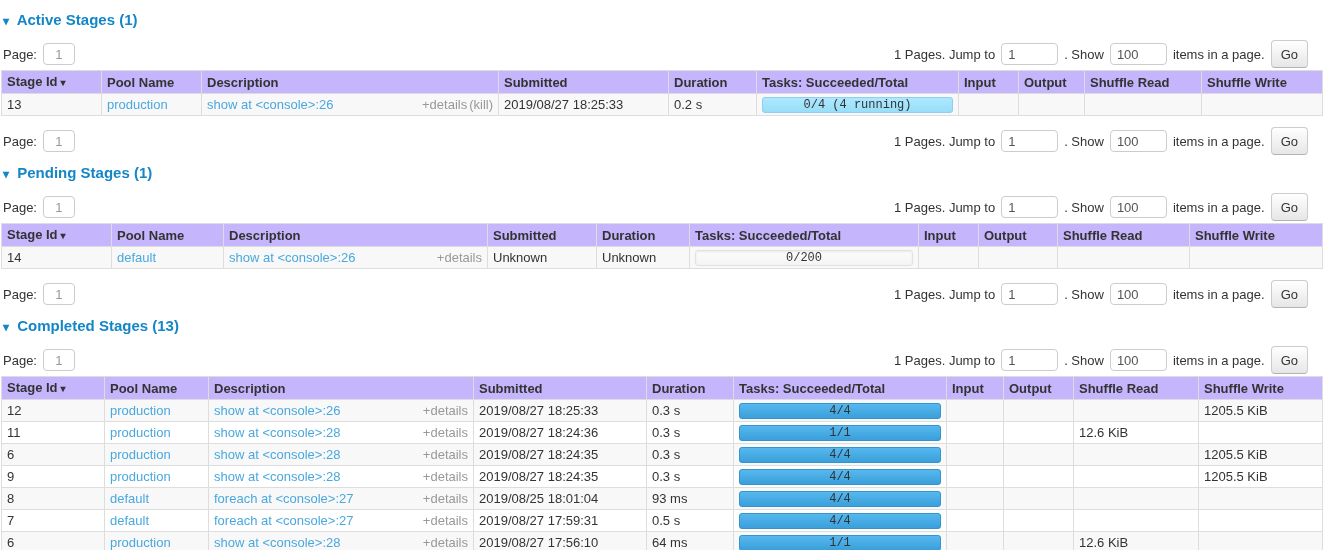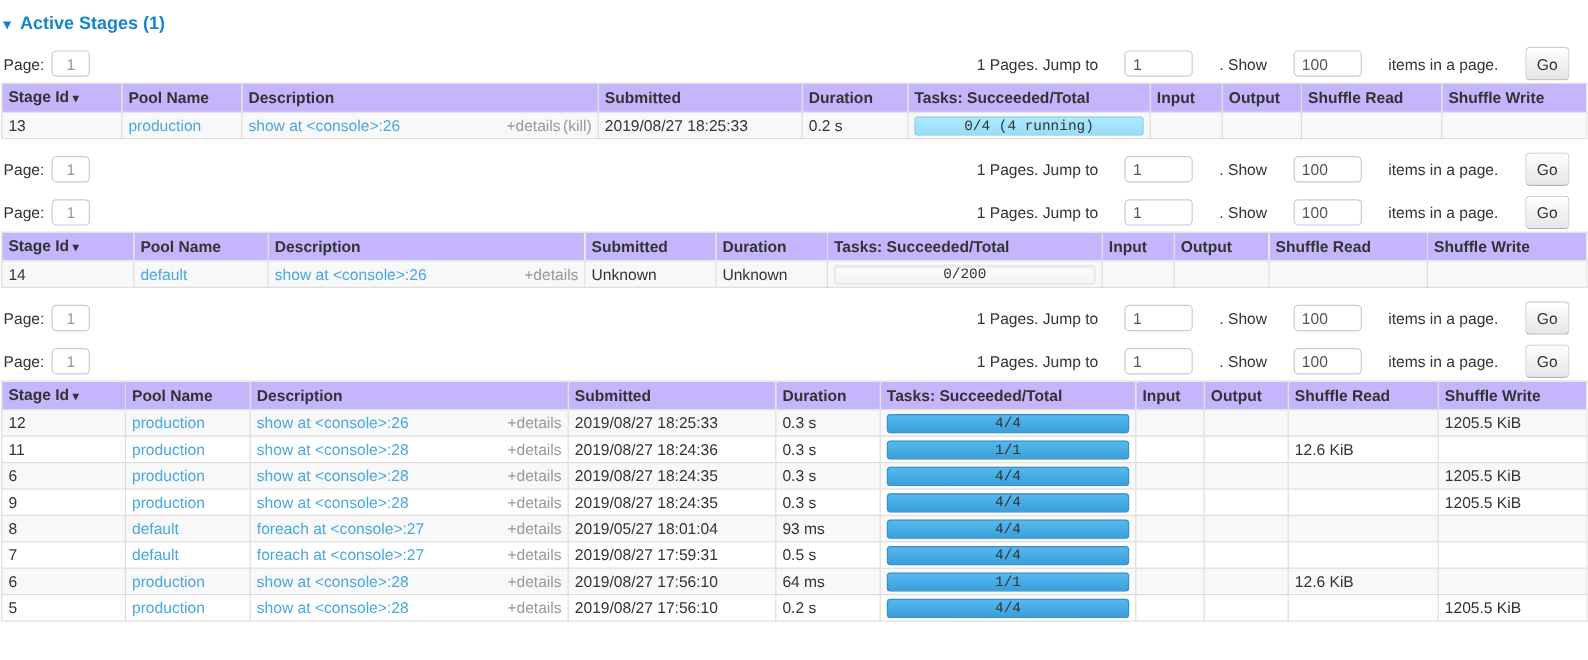--- a/index.html
+++ b/index.html
@@ -28,21 +28,21 @@
   
   .pagebar {
     display: flex;
     justify-content: space-between;
     align-items: center;
     margin: 0 0 4px 0;
     height: 24px;
   }
   .pagebar.bottom { margin: 13px 0 12px 0; }
   .pag-left { display: flex; align-items: center; gap: 6px; padding-left: 2px; }
-  .pag-right { display: flex; align-items: center; gap: 22px; padding-right: 14px; margin-left: 17px; }
+  .pag-right { display: flex; align-items: center; gap: 6px; padding-right: 14px; margin-left: 17px; }
   input {
     font-family: "Liberation Sans", sans-serif;
     font-size: 13px;
     color: #555;
     border: 1px solid #cccccc;
     border-radius: 4px;
     height: 18px;
     padding: 1px 6px;
     outline: none;
     box-sizing: content-box;
@@ -211,20 +211,24 @@
       <span>. Show</span>
       <input class="show-input" value="100" style="">
       <span>items in a page.</span>
       <button class="go-btn">Go</button>
     </div>
   </div>
 </div>
   </div>
 
   <div class="section">
+    <h4 class="section-title">
+      <span class="collapse-arrow">▾</span>
+      <span class="title-text">Pending Stages (1)</span>
+    </h4>
     <div class="pagebar-slot top">
   <div class="pagebar">
     <div class="pag-left">
       <span>Page:</span>
       <input class="page-input" value="1" style="">
     </div>
     <div class="pag-right">
       <span>1 Pages. Jump to</span>
       <input class="jump-input" value="1" style="">
       <span>. Show</span>
@@ -292,20 +296,24 @@
       <span>. Show</span>
       <input class="show-input" value="100" style="">
       <span>items in a page.</span>
       <button class="go-btn">Go</button>
     </div>
   </div>
 </div>
   </div>
 
   <div class="section">
+    <h4 class="section-title">
+      <span class="collapse-arrow">▾</span>
+      <span class="title-text">Completed Stages (13)</span>
+    </h4>
     <div class="pagebar-slot top">
   <div class="pagebar">
     <div class="pag-left">
       <span>Page:</span>
       <input class="page-input" value="1" style="">
     </div>
     <div class="pag-right">
       <span>1 Pages. Jump to</span>
       <input class="jump-input" value="1" style="">
       <span>. Show</span>
@@ -408,21 +416,21 @@
               </td>
               <td></td>
               <td></td>
               <td></td>
               <td>1205.5 KiB</td>
             </tr>
             <tr>
               <td>8</td>
               <td><a class="lnk">default</a></td>
               <td><span class="desc-extra"><span class="details">+details</span></span><a class="lnk">foreach at &lt;console&gt;:27</a></td>
-              <td>2019/05/27 18:01:04</td>
+              <td>2019/08/25 18:01:04</td>
               <td>93 ms</td>
               <td class="tasks-cell">
                 <div class="progress completed">
                   <div class="bar"></div>
                   <span class="ptext">4/4</span>
                 </div>
               </td>
               <td></td>
               <td></td>
               <td></td>

